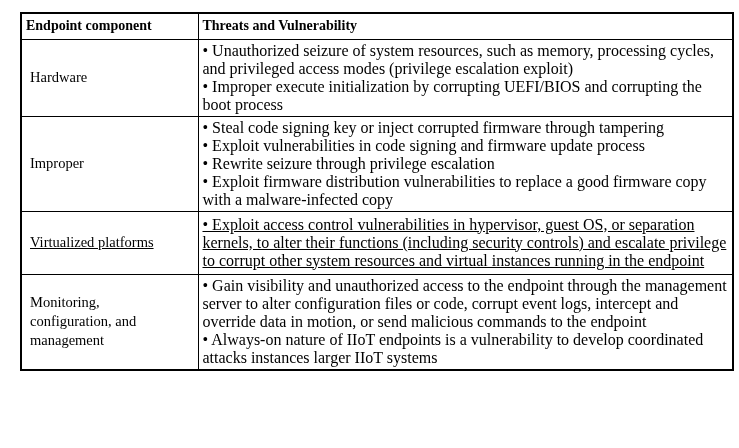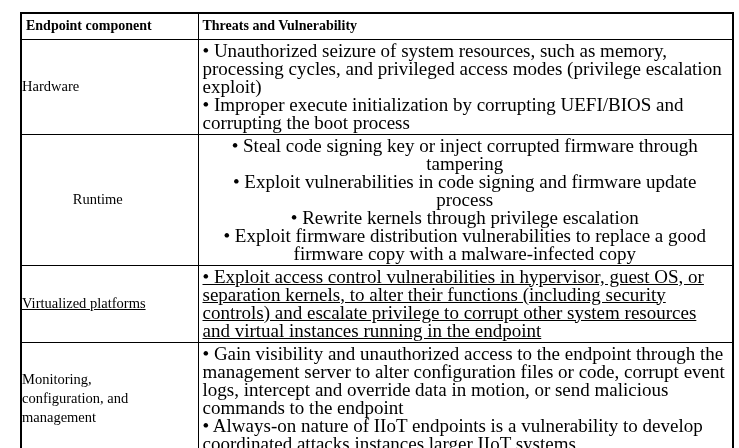--- a/index.html
+++ b/index.html
@@ -39,32 +39,32 @@
     font-size: 14px;
     font-weight: bold;
     padding: 2px 4px;
     height: 26px;
     line-height: 20px;
     white-space: nowrap;
   }
   td.component-cell {
     font-size: 14.5px;
     line-height: 19px;
-    padding: 2px 24px 2px 0;
+    padding: 2px 24px 2px 8px;
     margin-left: 24px;
   }
   td.threats-cell {
-    font-size: 19px;
+    font-size: 16px;
     line-height: 18px;
     padding: 2px 5px 2px 4px;
   }
   td.threats-cell .threat-item { margin: 0; }
 
   tr.row-hardware    td { height: 74px; }
-  tr.row-firmware    td { height: 89px; text-align: center; }
+  tr.row-firmware    td { height: 89px; }
   tr.row-virtualized td { height: 63px; text-decoration: underline; }
   tr.row-native      td { height: 44px; }
   tr.row-runtime     td { height: 38px; }
   tr.row-monitoring  td { height: 95px; }
 </style>
 </head>
 <body>
 
 <div class="table-wrap">
   <table class="threats-table">
@@ -80,25 +80,25 @@
     </thead>
     <tbody>
       <tr class="row-hardware">
         <td class="component-cell">Hardware</td>
         <td class="threats-cell">
           <div class="threat-item">• Unauthorized seizure of system resources, such as memory, processing cycles, and privileged access modes (privilege escalation exploit)</div>
           <div class="threat-item">• Improper execute initialization by corrupting UEFI/BIOS and corrupting the boot process</div>
         </td>
       </tr>
       <tr class="row-firmware">
-        <td class="component-cell">Runtime</td>
+        <td class="component-cell">Improper</td>
         <td class="threats-cell">
           <div class="threat-item">• Steal code signing key or inject corrupted firmware through tampering</div>
           <div class="threat-item">• Exploit vulnerabilities in code signing and firmware update process</div>
-          <div class="threat-item">• Rewrite kernels through privilege escalation</div>
+          <div class="threat-item">• Rewrite seizure through privilege escalation</div>
           <div class="threat-item">• Exploit firmware distribution vulnerabilities to replace a good firmware copy with a malware-infected copy</div>
         </td>
       </tr>
       <tr class="row-virtualized">
         <td class="component-cell">Virtualized platforms</td>
         <td class="threats-cell">
           <div class="threat-item">• Exploit access control vulnerabilities in hypervisor, guest OS, or separation kernels, to alter their functions (including security controls) and escalate privilege to corrupt other system resources and virtual instances running in the endpoint</div>
         </td>
       </tr>
       <tr class="row-monitoring">

